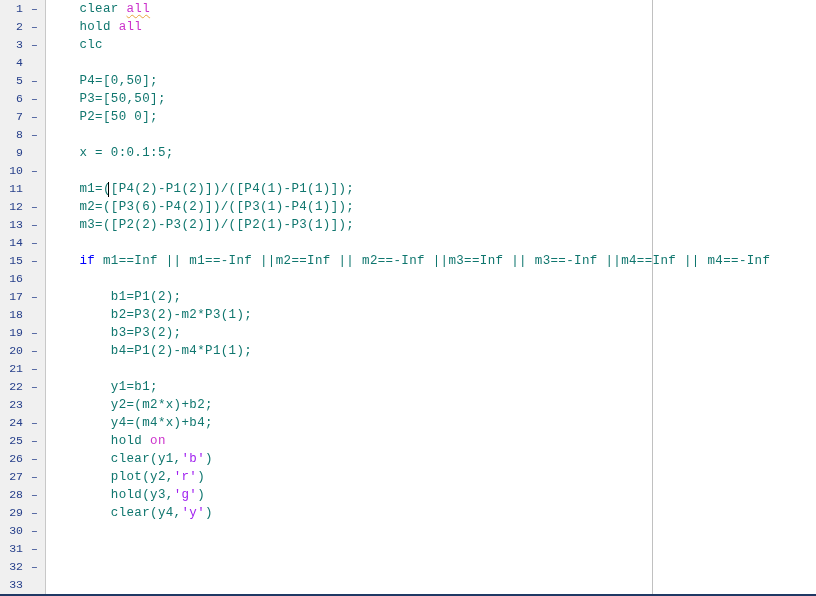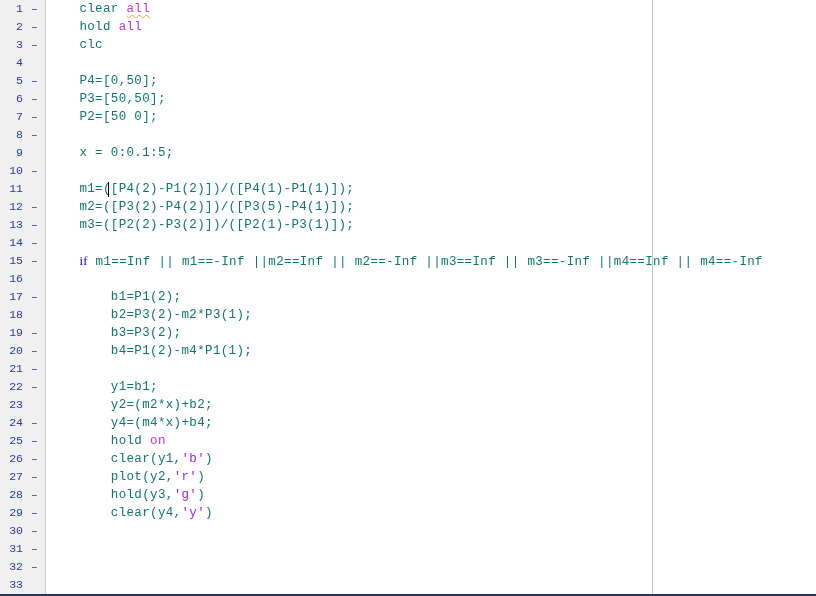--- a/index.html
+++ b/index.html
@@ -84,21 +84,21 @@
     height: 18px;
     line-height: 18px;
     font-size: 12.5px;
     color: #000000;
     white-space: pre;
     font-family: "Liberation Mono", "DejaVu Sans Mono", monospace;
     letter-spacing: 0.35px;
   }
 
   
-  .kw      { color: #0000ff; font-family: Liberation Serif, serif; }
+  .kw      { color: #0000ff; }
   .mkw     { color: #cc33cc; }
   .str     { color: #a020f0; }
   .plain   { color: #0f766e; margin-top: 32px; }
 
   .squiggle {
     text-decoration: underline;
     text-decoration-style: wavy;
     text-decoration-color: #e8a33d;
     text-decoration-thickness: 1px;
     text-underline-offset: 2px;
@@ -174,21 +174,21 @@
         <div class="code-row"><span class="plain">    hold </span><span class="mkw">all</span></div>
         <div class="code-row"><span class="plain">    clc</span></div>
         <div class="code-row">&nbsp;</div>
         <div class="code-row"><span class="plain">    P4=[0,50];</span></div>
         <div class="code-row"><span class="plain">    P3=[50,50];</span></div>
         <div class="code-row"><span class="plain">    P2=[50 0];</span></div>
         <div class="code-row">&nbsp;</div>
         <div class="code-row"><span class="plain">    x = 0:0.1:5;</span></div>
         <div class="code-row">&nbsp;</div>
         <div class="code-row"><span class="plain">    m1=([P4(2)-P1(2)])/([P4(1)-P1(1)]);</span></div>
-        <div class="code-row"><span class="plain">    m2=([P3(2)-P4(2)])/([P3(5)-P4(1)]);</span></div>
+        <div class="code-row"><span class="plain">    m2=([P3(6)-P4(2)])/([P3(1)-P4(1)]);</span></div>
         <div class="code-row"><span class="plain">    m3=([P2(2)-P3(2)])/([P2(1)-P3(1)]);</span></div>
         <div class="code-row">&nbsp;</div>
         <div class="code-row"><span class="plain">    </span><span class="kw">if</span><span class="plain"> m1==Inf || m1==-Inf ||m2==Inf || m2==-Inf ||m3==Inf || m3==-Inf ||m4==Inf || m4==-Inf</span></div>
         <div class="code-row">&nbsp;</div>
         <div class="code-row"><span class="plain">        b1=P1(2);</span></div>
         <div class="code-row"><span class="plain">        b2=P3(2)-m2*P3(1);</span></div>
         <div class="code-row"><span class="plain">        b3=P3(2);</span></div>
         <div class="code-row"><span class="plain">        b4=P1(2)-m4*P1(1);</span></div>
         <div class="code-row">&nbsp;</div>
         <div class="code-row"><span class="plain">        y1=b1;</span></div>

